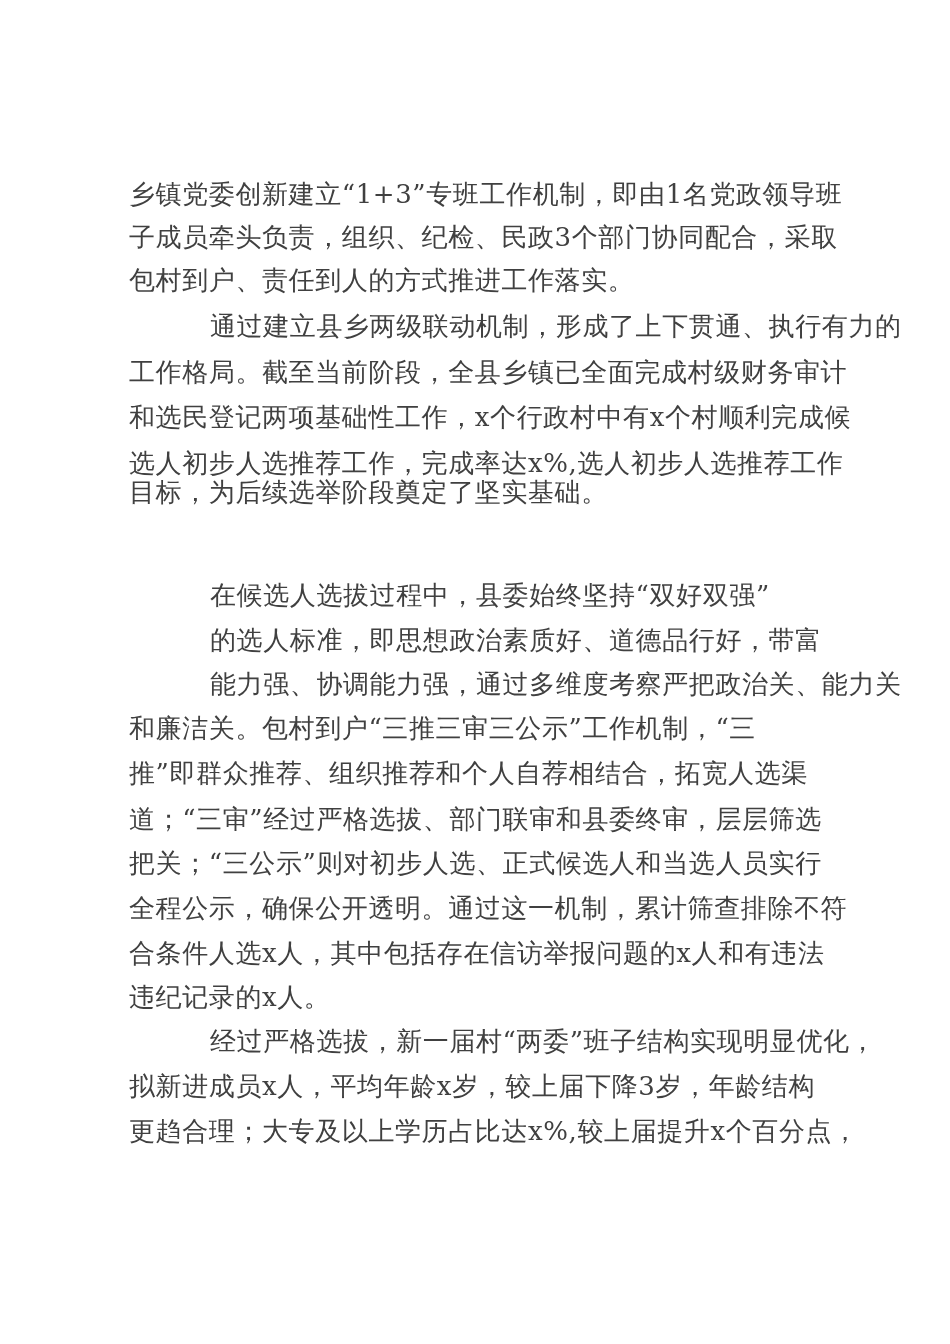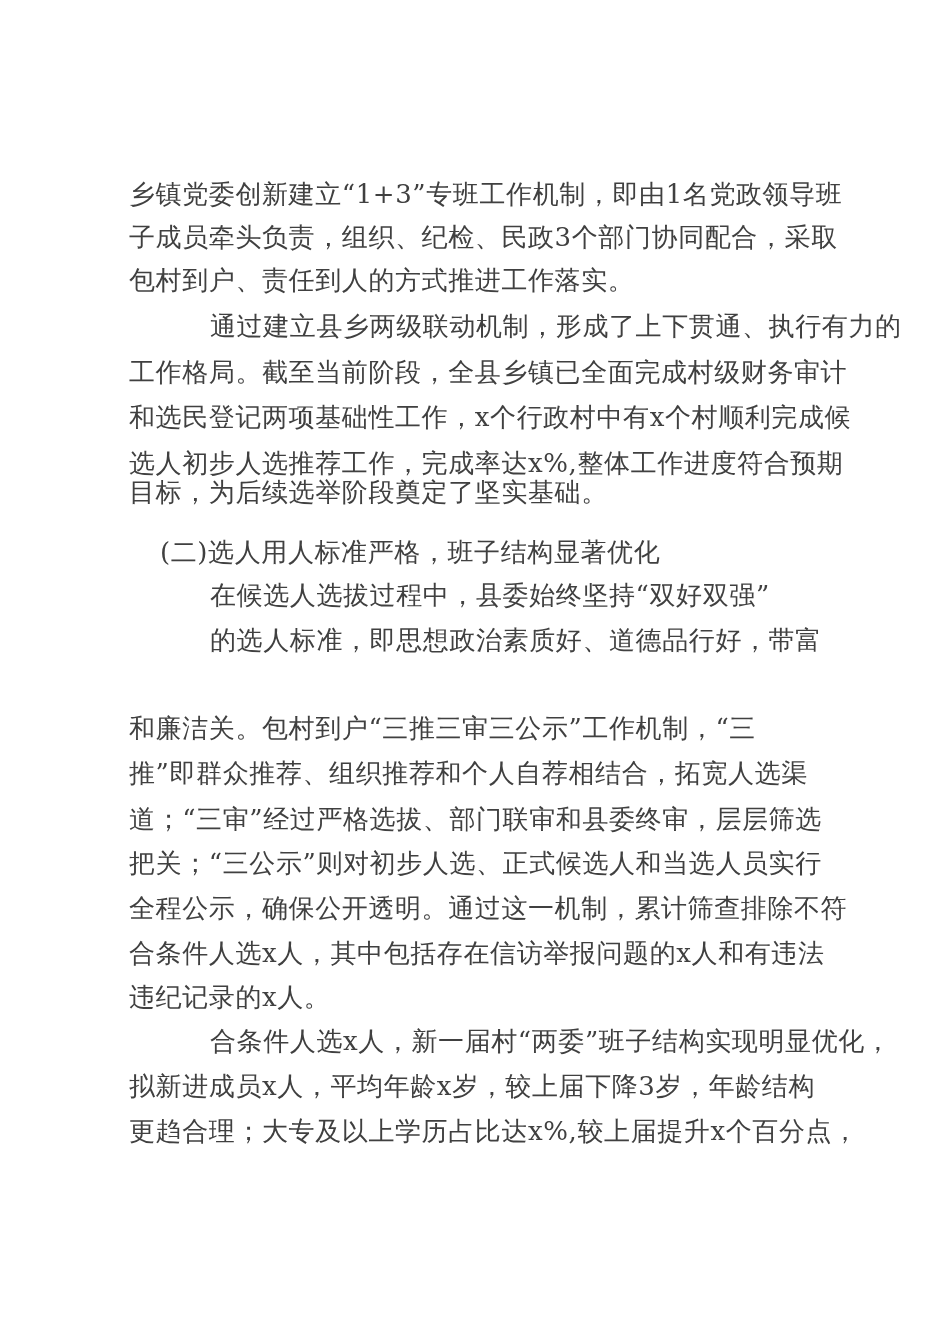--- a/index.html
+++ b/index.html
@@ -39,28 +39,28 @@
 </head>
 <body>
 
 <div class="page">
   <div class="line" style="top:172px">乡镇党委创新建立“1+3”专班工作机制，即由1名党政领导班</div>
   <div class="line" style="top:215px">子成员牵头负责，组织、纪检、民政3个部门协同配合，采取</div>
   <div class="line" style="top:258px">包村到户、责任到人的方式推进工作落实。</div>
   <div class="line indent" style="top:304px">通过建立县乡两级联动机制，形成了上下贯通、执行有力的</div>
   <div class="line" style="top:350px">工作格局。截至当前阶段，全县乡镇已全面完成村级财务审计</div>
   <div class="line" style="top:395px">和选民登记两项基础性工作，x个行政村中有x个村顺利完成候</div>
-  <div class="line" style="top:441px">选人初步人选推荐工作，完成率达x%,整体工作进度符合预期</div>
+  <div class="line" style="top:441px">选人初步人选推荐工作，完成率达x%,选人初步人选推荐工作</div>
   <div class="line" style="top:470px">目标，为后续选举阶段奠定了坚实基础。</div>
-  <div class="line heading" style="top:530px">(二)选人用人标准严格，班子结构显著优化</div>
   <div class="line indent" style="top:573px">在候选人选拔过程中，县委始终坚持“双好双强”</div>
   <div class="line indent" style="top:618px">的选人标准，即思想政治素质好、道德品行好，带富</div>
+  <div class="line indent" style="top:662px">能力强、协调能力强，通过多维度考察严把政治关、能力关</div>
   <div class="line" style="top:706px">和廉洁关。包村到户“三推三审三公示”工作机制，“三</div>
   <div class="line" style="top:751px">推”即群众推荐、组织推荐和个人自荐相结合，拓宽人选渠</div>
   <div class="line" style="top:797px">道；“三审”经过严格选拔、部门联审和县委终审，层层筛选</div>
   <div class="line" style="top:841px">把关；“三公示”则对初步人选、正式候选人和当选人员实行</div>
   <div class="line" style="top:886px">全程公示，确保公开透明。通过这一机制，累计筛查排除不符</div>
   <div class="line" style="top:931px">合条件人选x人，其中包括存在信访举报问题的x人和有违法</div>
   <div class="line" style="top:975px">违纪记录的x人。</div>
-  <div class="line indent" style="top:1019px">合条件人选x人，新一届村“两委”班子结构实现明显优化，</div>
+  <div class="line indent" style="top:1019px">经过严格选拔，新一届村“两委”班子结构实现明显优化，</div>
   <div class="line" style="top:1064px">拟新进成员x人，平均年龄x岁，较上届下降3岁，年龄结构</div>
   <div class="line" style="top:1109px">更趋合理；大专及以上学历占比达x%,较上届提升x个百分点，</div>
 </div>
 
 </body></html>

